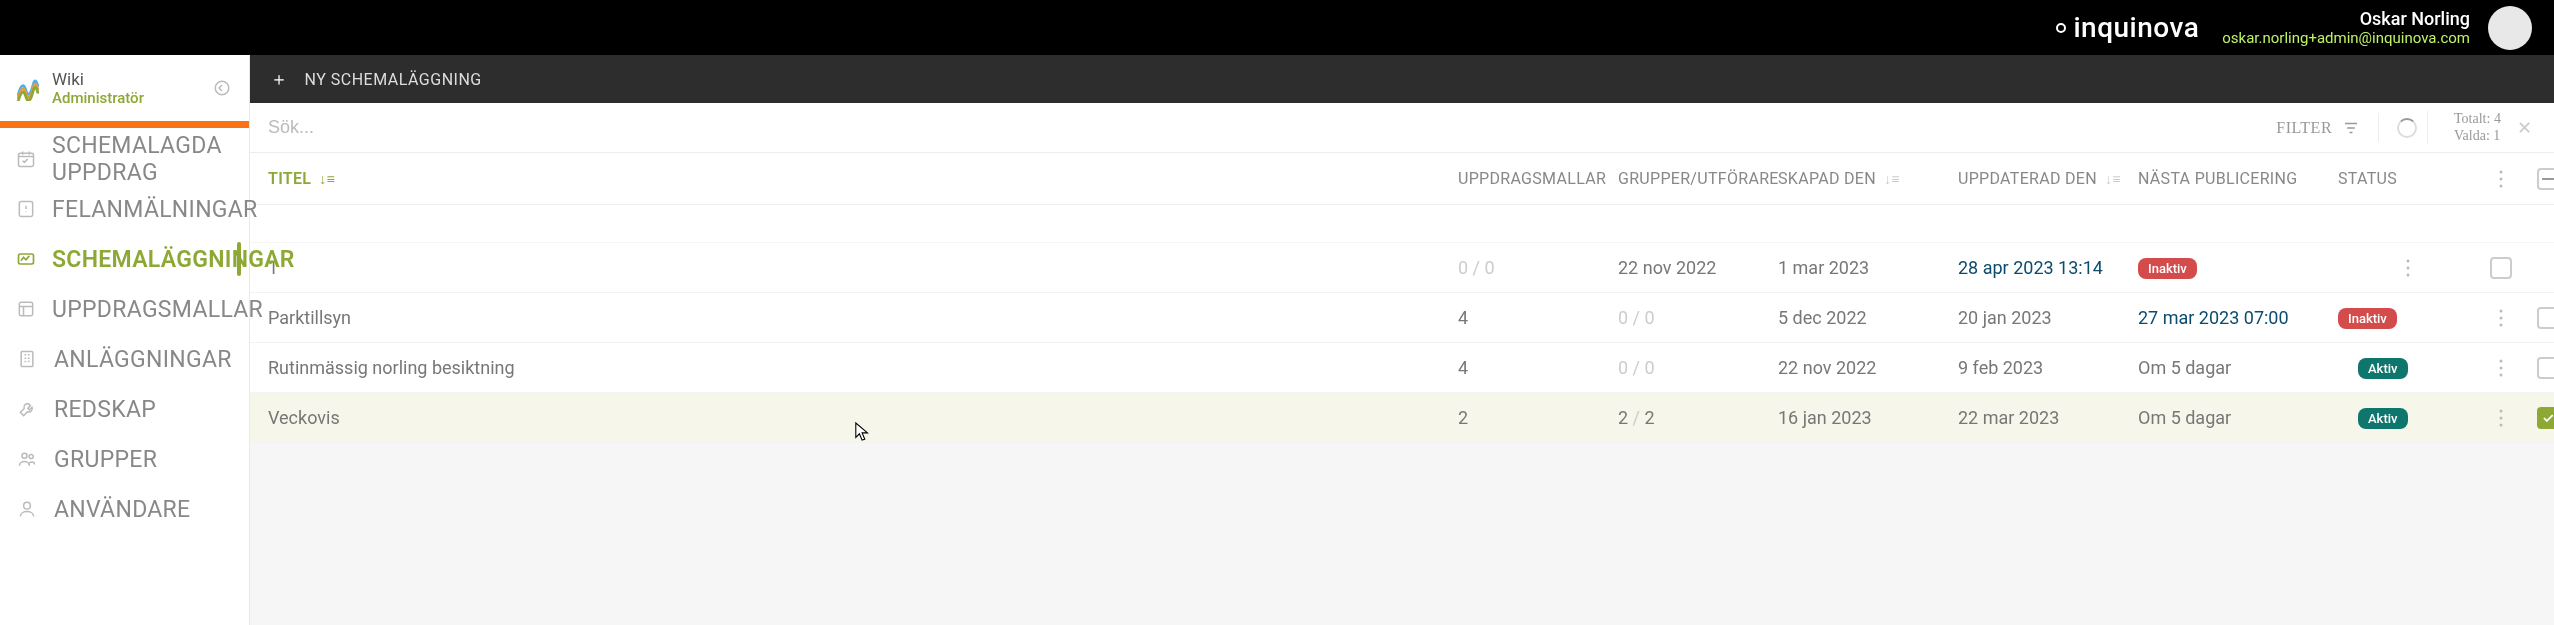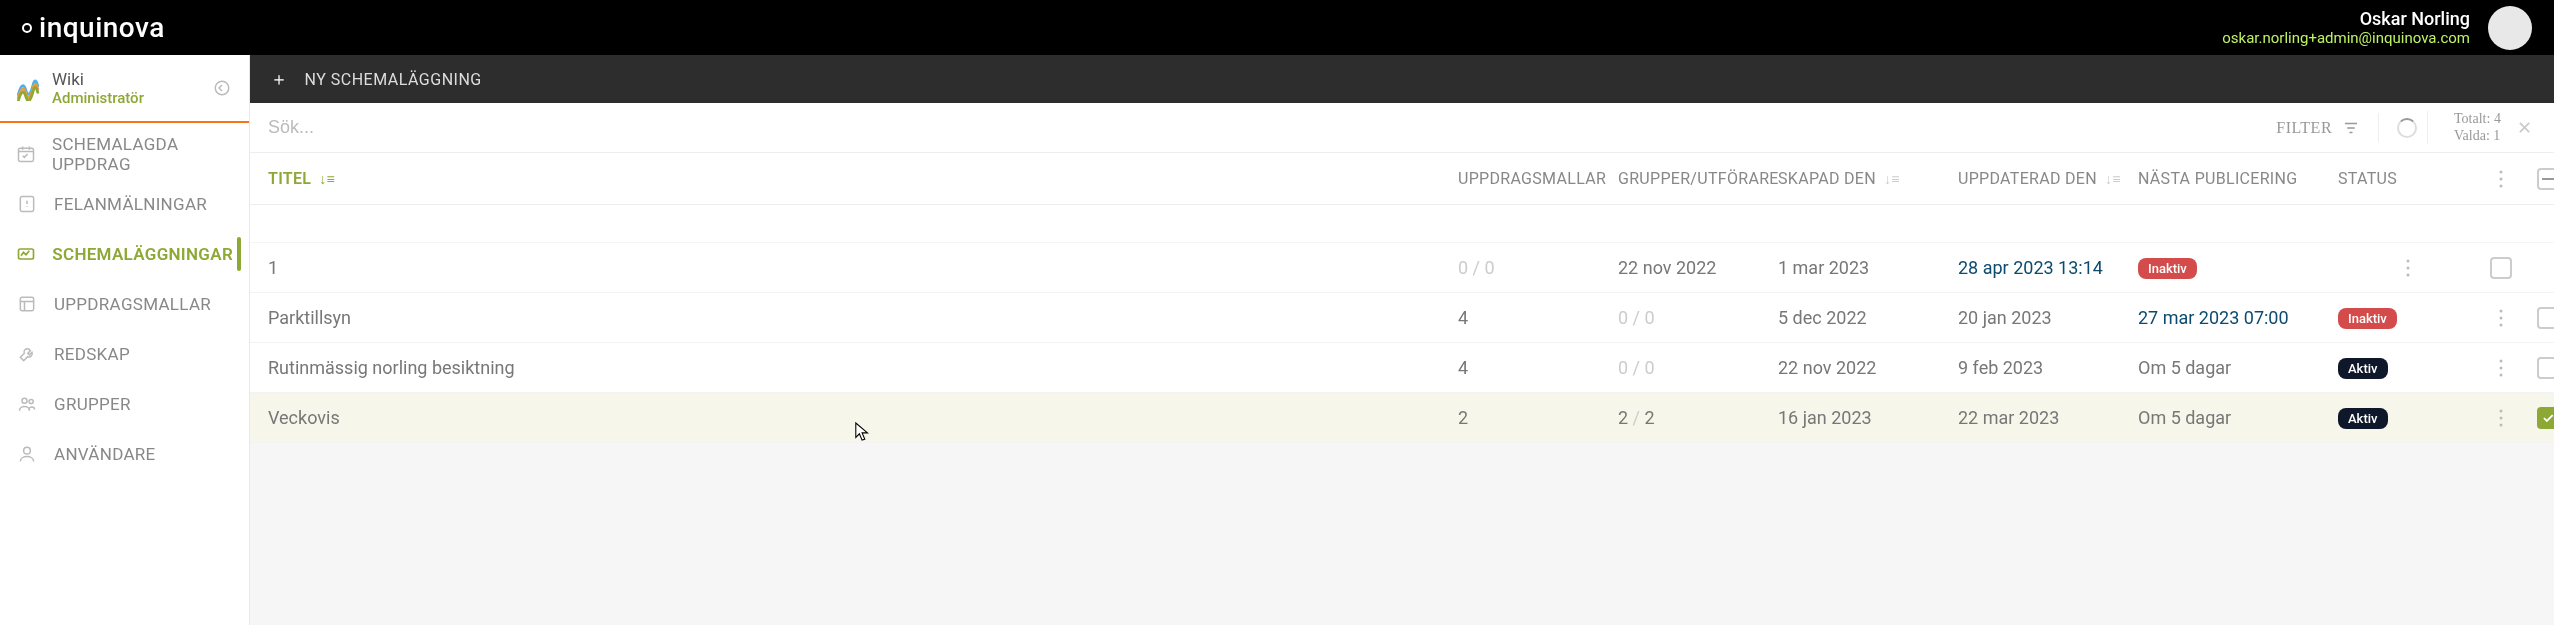--- a/index.html
+++ b/index.html
@@ -1,38 +1,38 @@
 <!DOCTYPE html>
 <html><head>
 <meta charset="utf-8">
 <style>
   * { box-sizing: border-box; margin: 0; padding: 0; }
   html, body { width: 2554px; height: 625px; font-family: -apple-system, BlinkMacSystemFont, "Segoe UI", Roboto, Helvetica, Arial, sans-serif; font-size: 18px; background: #f6f6f6; color: #666; overflow: hidden; }
   
-  .topbar { height: 55px; background: #000; display: flex; align-items: center; justify-content: space-between; padding: 0 22px; }
+  .topbar { height: 55px; background: #000; display: flex; align-items: center; justify-content: flex-end; padding: 0 22px; }
   .brand { color: #fff; font-size: 28px; font-weight: 500; letter-spacing: 0.5px; display:flex; align-items:center; gap:4px;}
   .brand .dot { display:inline-block; width:10px; height:10px; border:2px solid #fff; border-radius:50%; margin-right:3px;}
   .topbar-right { display: flex; align-items: center; gap: 18px; margin-left: 23px; }
   .user-block { text-align: right; line-height: 1.2; }
   .user-name { color: #fff; font-size: 18px; font-weight:500; }
   .user-email { color: #bef264; font-size: 15px; }
   .avatar { width: 44px; height: 44px; border-radius: 50%; background: #e8e8e8; }
 
   .layout { display: flex; height: calc(100% - 55px); }
   .sidebar { width: 250px; background: #fff; border-right: 1px solid #e8e8e8; }
-  .sidebar-top { display: flex; align-items: center; padding: 14px 18px 14px 14px; border-bottom: 2px solid #f97316; justify-content: space-between; }
+  .sidebar-top { display: flex; align-items: center; padding: 14px 18px 14px 14px; border-bottom: 7px solid #f97316; justify-content: space-between; }
   .sidebar-top-left { display: flex; align-items: center; gap: 10px; }
   .app-icon { width: 28px; height: 28px; display:flex; align-items:center; justify-content:center; }
   .app-icon svg { width: 26px; height: 26px; }
   .app-meta .app-title { font-size: 17px; color: #555; }
   .app-meta .app-role { font-size: 15px; color: #8da835; font-weight:500; }
   .sidebar-collapse { color: #bbb; font-size: 18px; }
   
   .nav { padding-top: 6px; }
-  .nav-item { display: flex; align-items: center; gap: 16px; height: 50px; padding: 0 16px; cursor: pointer; font-size: 17px; color: #888; text-transform: uppercase; letter-spacing: 0.3px; font-weight: 400; position:relative; }
+  .nav-item { display: flex; align-items: center; gap: 16px; height: 50px; padding: 0 16px; cursor: pointer; font-size: 23px; color: #888; text-transform: uppercase; letter-spacing: 0.3px; font-weight: 400; position:relative; }
   .nav-item .nav-icon { width: 22px; height: 22px; display:flex; align-items:center; justify-content:center; color:#bbb; }
   .nav-item.active { color: #8da835; font-weight: 600; }
   .nav-item.active .nav-icon { color: #8da835; }
   .nav-item.active::after { content:""; position:absolute; right:8px; top:8px; bottom:8px; width:4px; background:#8da835; border-radius:2px; }
 
   .main { flex: 1; display: flex; flex-direction: column; min-width: 0; }
   .actionbar { height: 48px; background: #2d2d2d; display: flex; align-items: center; padding: 0 20px; }
   .new-btn { display: flex; align-items: center; gap: 16px; color: #ddd; font-size: 16px; letter-spacing: 0.5px; cursor: pointer; }
   .new-btn .plus { color:#fff; font-size: 18px; font-weight:300; }
 
@@ -77,21 +77,21 @@
   .spacer-row { height: 38px; border-bottom:1px solid #f5f5f5; }
   
   .trow { border-bottom:1px solid #f3f3f3; font-size:18px; color:#777; }
   .trow.selected { background:#f6f7ea; }
   .trow .cell { white-space: nowrap; overflow:hidden; text-overflow:ellipsis; }
   .fraction .muted { color:#ccc; }
   .fraction .dark { color:#777; }
   .date.overdue { color:#0c4a6e; }
   .badge { display:inline-block; font-size:13px; padding:3px 10px; border-radius:8px; color:#fff; font-weight:500; }
   .badge.inaktiv { background:#d34b4b; }
-  .badge.aktiv { background:#0f172a; }
+  .badge.aktiv { background:#0f766e;margin-left:20px; }
   
   .cursor { position: fixed; left: 854px; top: 421px; pointer-events:none; }
   .cursor svg { width:18px; height:22px; }
   
   svg { display:block; }
 </style>
 </head>
 <body>
 
 <div class="topbar">
@@ -160,20 +160,29 @@
         <span>SCHEMALÄGGNINGAR</span>
       </div>
       <div class="nav-item">
         <span class="nav-icon">
             <svg width="20" height="20" viewBox="0 0 24 24" fill="none" stroke="currentColor" stroke-width="1.8">
               <rect x="4" y="4" width="16" height="16" rx="2"></rect>
               <path d="M4 9h16M9 9v11"></path>
             </svg>
           </span>
         <span>UPPDRAGSMALLAR</span>
+      </div>
+      <div class="nav-item">
+        <span class="nav-icon">
+            <svg width="20" height="20" viewBox="0 0 24 24" fill="none" stroke="currentColor" stroke-width="1.8">
+              <rect x="5" y="3" width="14" height="18" rx="1"></rect>
+              <path d="M9 7h2M13 7h2M9 11h2M13 11h2M9 15h2M13 15h2"></path>
+            </svg>
+          </span>
+        <span>ANLÄGGNINGAR</span>
       </div>
       <div class="nav-item">
         <span class="nav-icon">
             <svg width="20" height="20" viewBox="0 0 24 24" fill="none" stroke="currentColor" stroke-width="1.8">
               <path d="M14 6a4 4 0 0 0-5.3 5.3L4 16l4 4 4.7-4.7A4 4 0 0 0 18 10l-3 3-2-2 3-3z"></path>
             </svg>
           </span>
         <span>REDSKAP</span>
       </div>
       <div class="nav-item">

